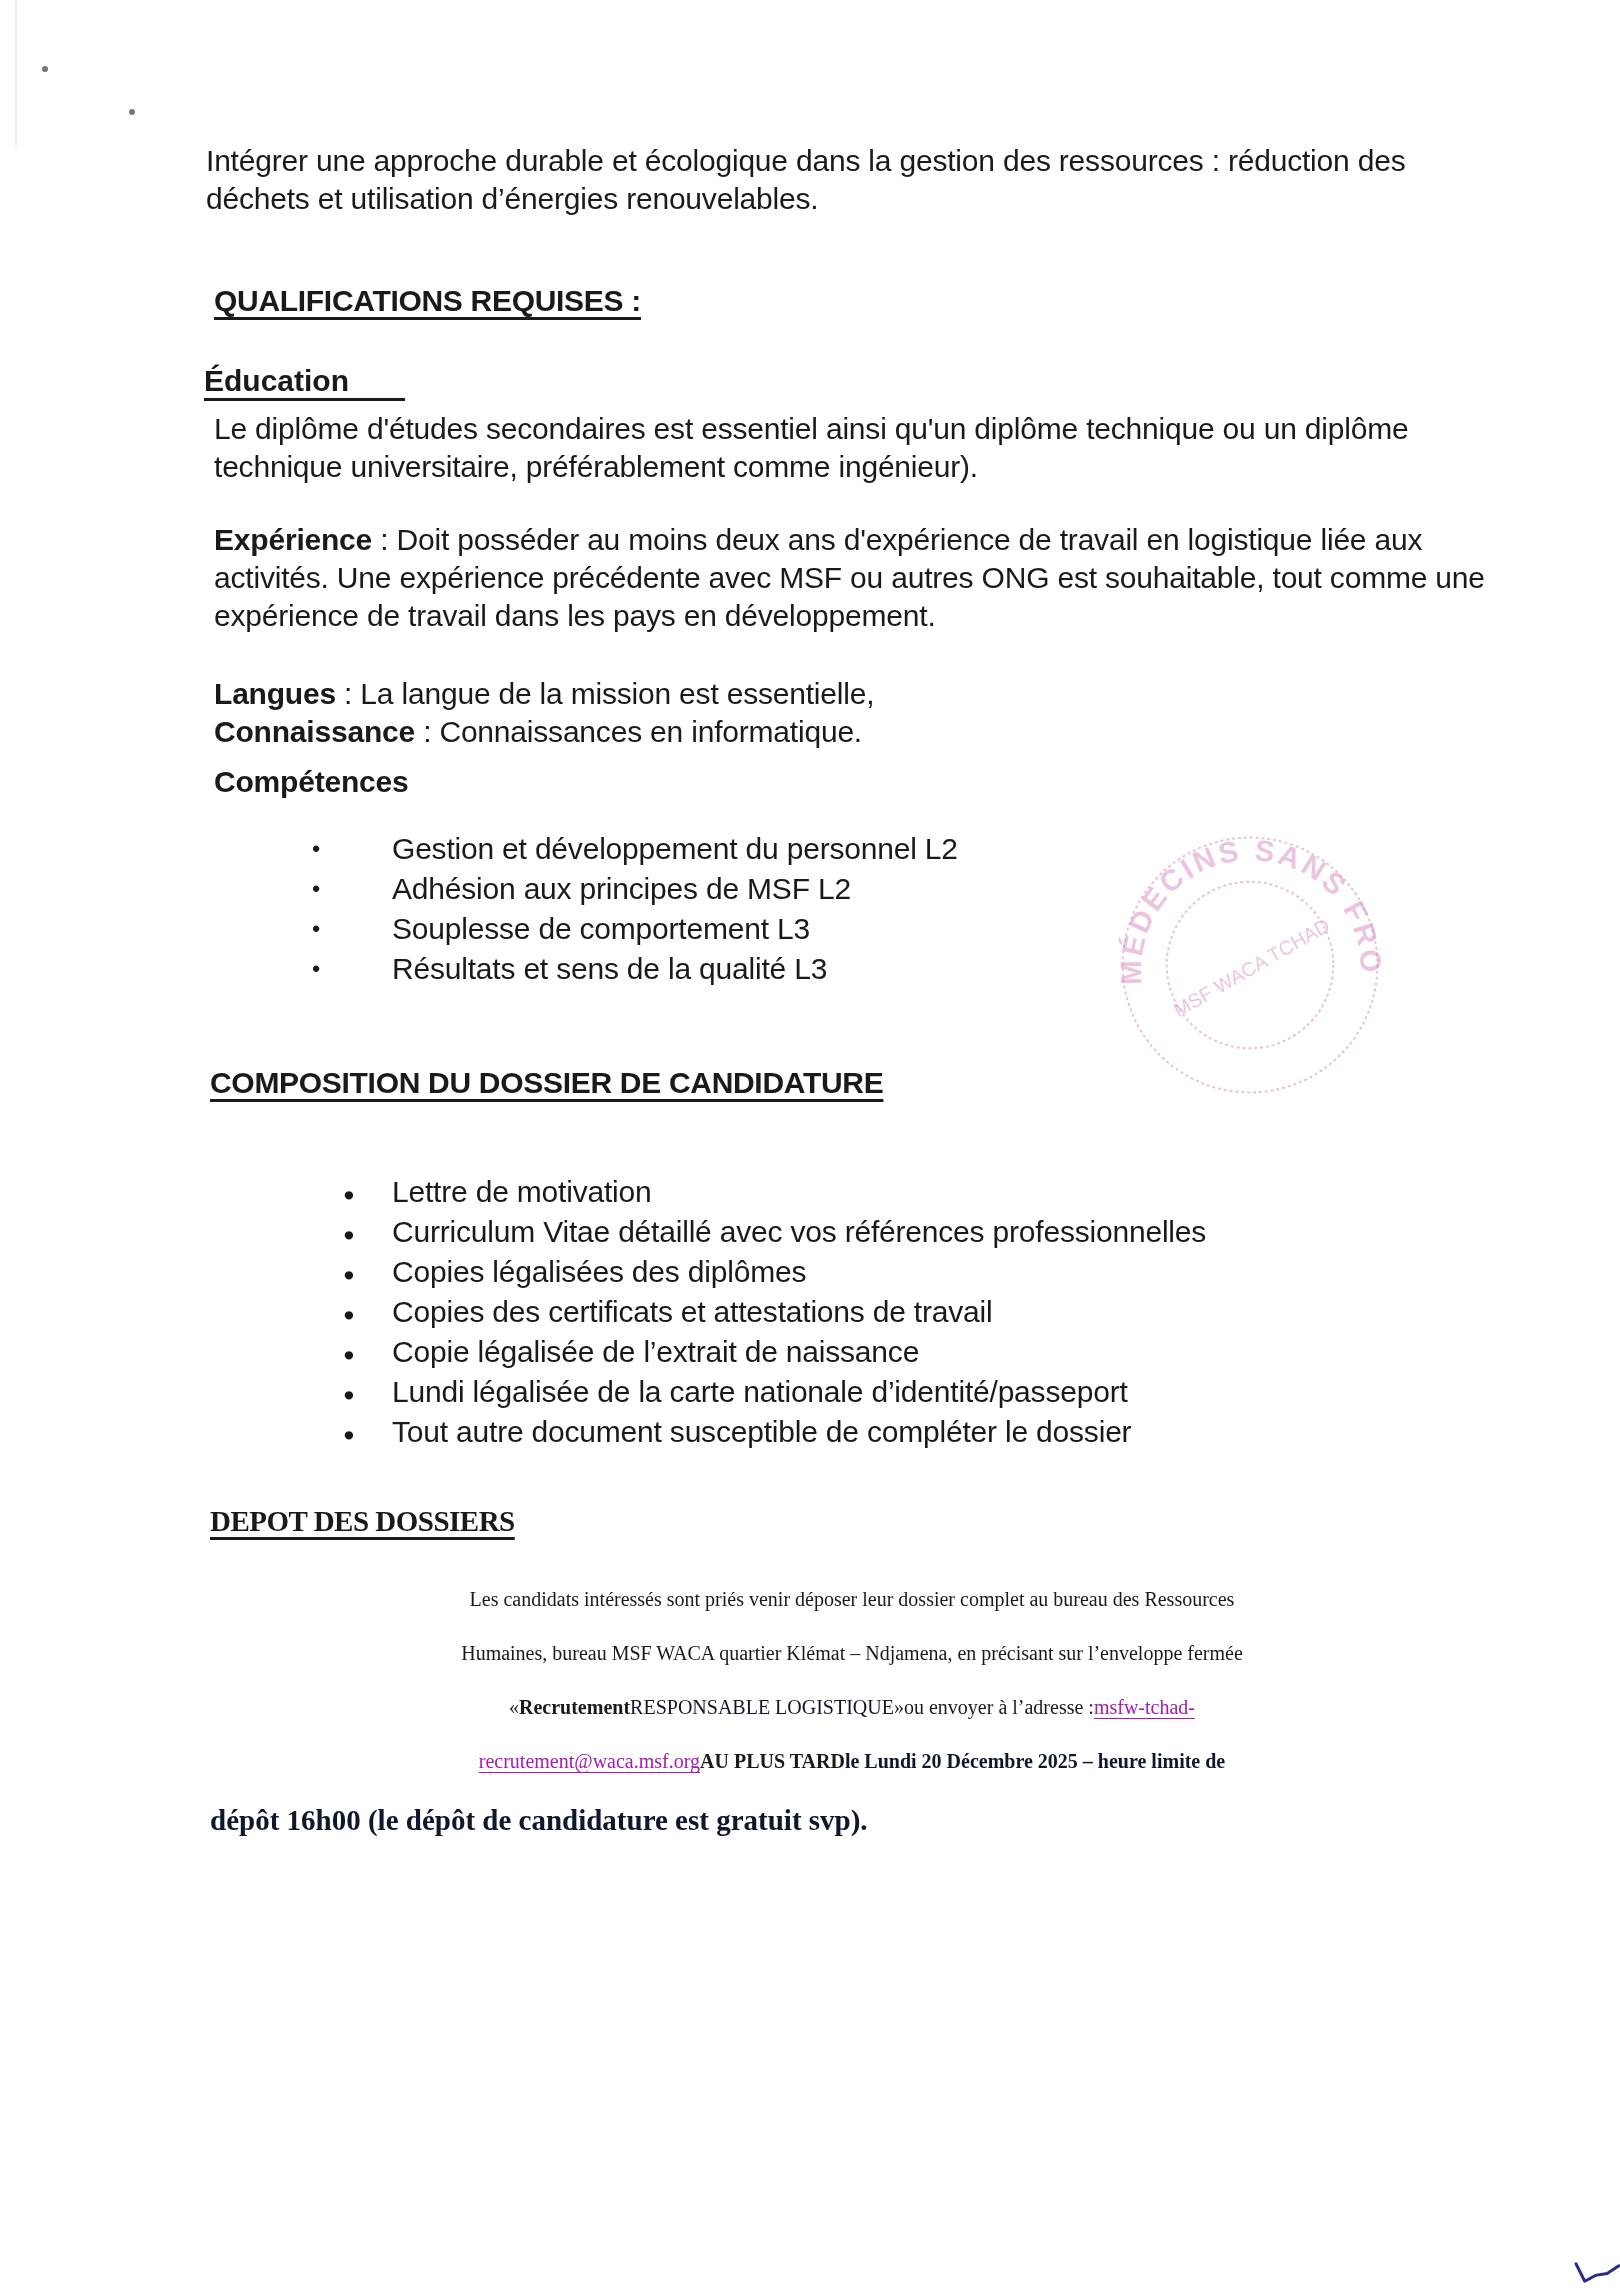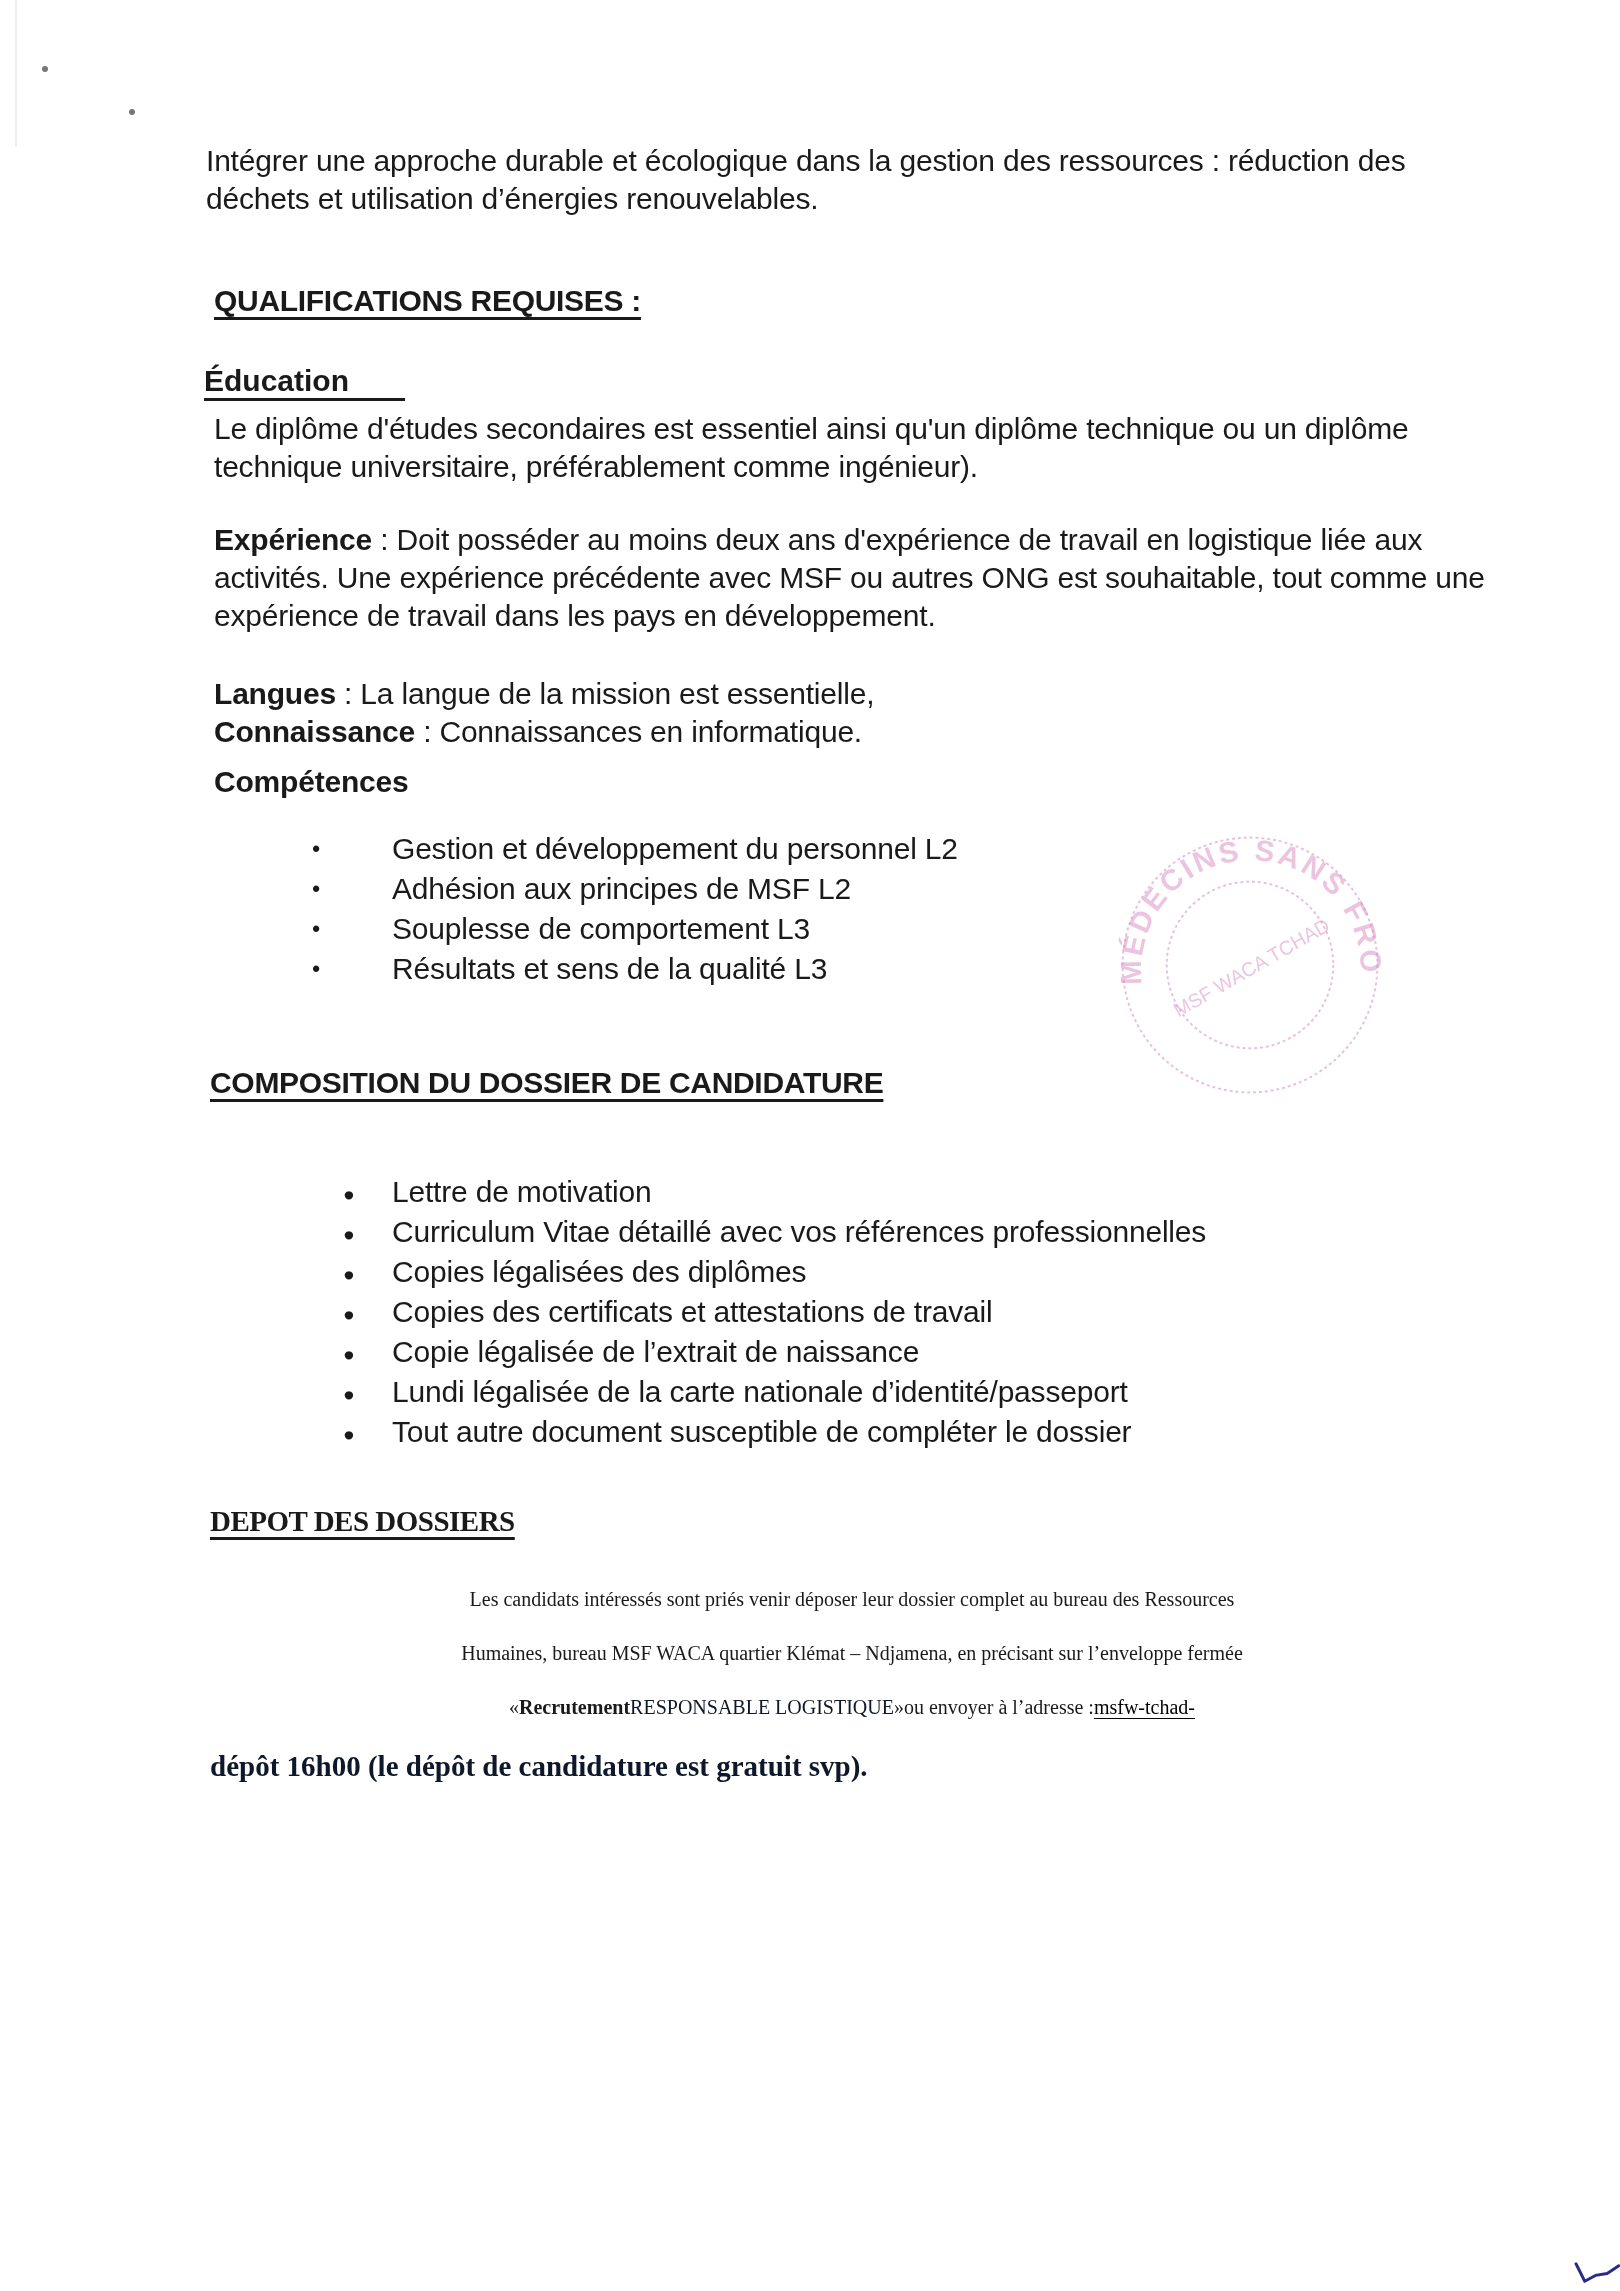--- a/index.html
+++ b/index.html
@@ -11,21 +11,21 @@
   .speck { width: 5.9px; height: 5.9px; border-radius: 50%; background: #777; }
   .p { font-size: 30px; line-height: 38px; letter-spacing: -0.2px; }
   .heading { font-size: 30px; font-weight: bold; text-decoration: underline; text-decoration-thickness: 2.9px; text-underline-offset: 5.9px; letter-spacing: -0.3px; }
   .label-bold { font-weight: bold; }
   .bullets { list-style: none; margin: 0; padding: 0; }
   .bullets li { position: relative; font-size: 30px; line-height: 40px; letter-spacing: -0.2px; }
   .bullets.small-dot li::before { content: "•"; position: absolute; left: -80px; top: 0; font-size: 23.5px; }
   .bullets.big-dot li::before { content: "●"; position: absolute; left: -49px; top: 2px; font-size: 19.6px; }
   .serif-line { font-size: 20px; display: flex; justify-content: center; white-space: nowrap; }
   .red { color: #0f172a; }
-  .link { color: #000000; text-decoration: underline; text-decoration-thickness: 1px; text-underline-offset: 3.9px; }
+  .link { color: #a21caf; text-decoration: underline; text-decoration-thickness: 1px; text-underline-offset: 3.9px; }
   .stamp { left: 1103px; top: 818px; width: 294px; height: 294px; }
 </style>
 </head>
 <body>
 
 <div class="abs edge-line"></div>
 <div class="abs speck" style="left:42px;top:66px;"></div>
 <div class="abs speck" style="left:129px;top:109px;"></div>
 
 <div class="abs sans p" style="left:206px;top:142px;width:1274px;">Intégrer une approche durable et écologique dans la gestion des ressources : réduction des déchets et utilisation d’énergies renouvelables.</div>
@@ -92,20 +92,25 @@
       <span>Humaines, bureau MSF WACA quartier Klémat – Ndjamena, en précisant sur l’enveloppe fermée</span>
     </div>
   <div class="serif-line" style="height:54px;">
     <span>«</span>
     <span style="font-weight:bold;">Recrutement</span>
     <span class="red">RESPONSABLE LOGISTIQUE</span>
     <span>»</span>
     <span>ou envoyer à l’adresse :</span>
     <span class="link">msfw-tchad-</span>
   </div>
+  <div class="serif-line" style="height:54px;">
+    <span class="link">recrutement@waca.msf.org</span>
+    <span style="font-weight:bold;">AU PLUS TARD</span>
+    <span class="red" style="font-weight:bold;">le Lundi 20 Décembre 2025 – heure limite de</span>
+  </div>
   <div style="font-size:29px;height:54px;">
     <span class="red" style="font-weight:bold;">dépôt 16h00 (le dépôt de candidature est gratuit svp).</span>
   </div>
 </div>
 
 <svg class="abs" style="left:1568px;top:2254px;width:52px;height:37px;" viewBox="0 0 53 38">
   <path d="M 8 10 L 17 28 L 28 22 L 40 20 L 52 12" fill="none" stroke="#2a2a8a" stroke-width="3" stroke-linecap="round" stroke-linejoin="round"></path>
 </svg>
 
 

